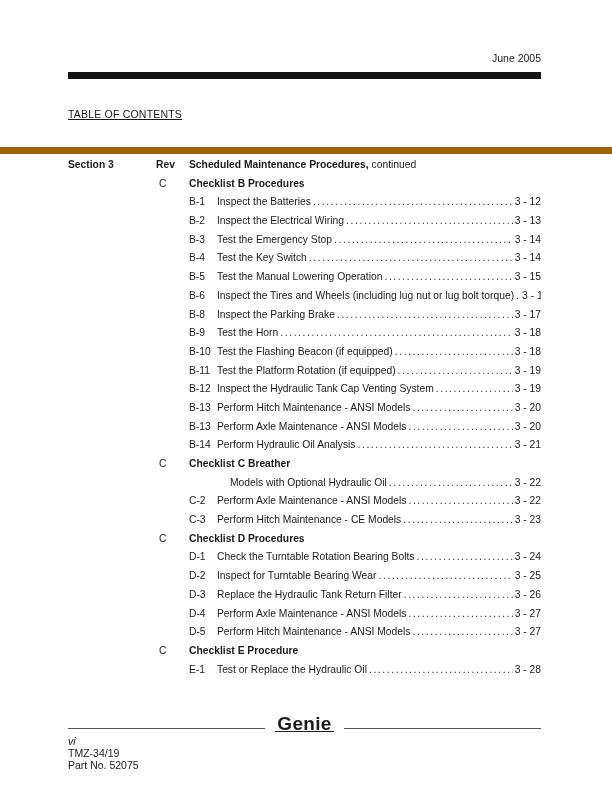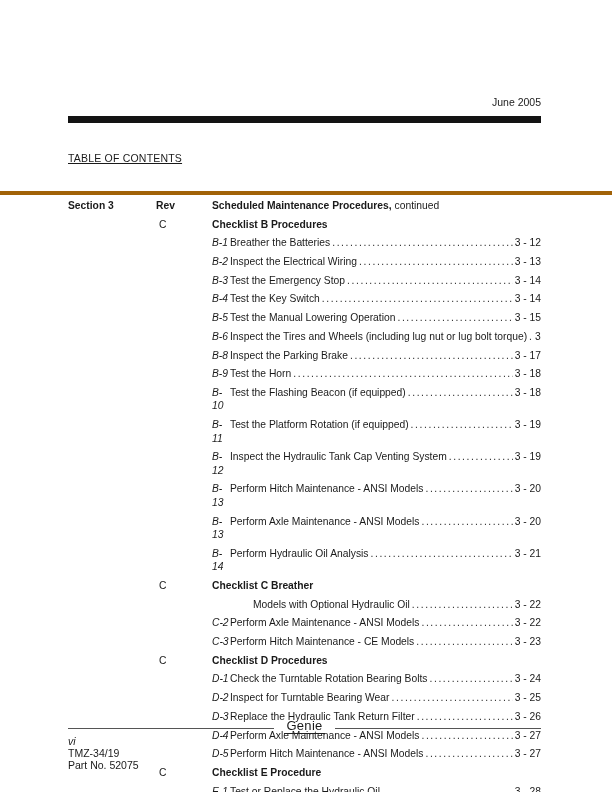--- a/index.html
+++ b/index.html
@@ -6,46 +6,46 @@
   html, body { margin: 0; padding: 0; background: #ffffff; }
   .page {
     position: relative;
     width: 612px;
     height: 792px;
     background: #ffffff;
     font-family: "Liberation Sans", sans-serif;
     color: #1a1a1a;
     overflow: hidden;
   }
-  .margins { padding-left: 68px; padding-right: 71px; margin-top: 44px; }
+  .margins { padding-left: 68px; padding-right: 71px; }
 
   
   .header { padding-top: 52px; }
   .date-line { text-align: right; font-size: 10.5px; line-height: 13px; }
   .thick-rule { margin-top: 7px; height: 7px; background: #131313; }
   .page-title { margin-top: 29px; font-size: 10.5px; line-height: 13px; letter-spacing: 0.2px; text-decoration: underline; }
 
   
-  .toc { margin-top: 26px; border-top: 4px solid #a16207; padding-top: 4px; }
+  .toc { margin-top: 26px; border-top: 7px solid #a16207; padding-top: 4px; }
   .toc-row {
     display: flex;
     align-items: baseline;
     font-size: 10.3px;
     line-height: 13.5px;
     margin-bottom: 5.2px;
     overflow: hidden;
   }
   .col-section { width: 88px; flex-shrink: 0; }
-  .col-rev { width: 56px; flex-shrink: 0; }
+  .col-rev { width: 33px; flex-shrink: 0; }
   .col-main { flex: 1; min-width: 0; }
   .bold { font-weight: bold; }
   .group-row .col-rev { padding-left: 3px; }
 
   .entry-line { display: flex; align-items: baseline; overflow: hidden; }
-  .entry-num { width: 18px; flex-shrink: 0; font-style: italic; }
+  .entry-num { width: 28px; flex-shrink: 0; }
   .entry-title { white-space: nowrap; flex-shrink: 0; }
   .entry-title2 { white-space: nowrap; flex-shrink: 0; padding-left: 16px; }
   .dots {
     flex: 1;
     min-width: 4px;
     overflow: hidden;
     white-space: nowrap;
     margin: 0 2px;
     color: #2b2b2b;
   }
@@ -55,22 +55,22 @@
   }
   .entry-page { white-space: nowrap; flex-shrink: 0; }
   .line2 { padding-left: 25px; }
 
   
   .footer { position: absolute; left: 68px; right: 71px; top: 716px; }
   .footer-rule-row { display: flex; align-items: flex-end; }
   .footer-rule { flex: 1; border-bottom: 1px solid #555; margin-bottom: 5px; }
   .logo-box { padding: 0 10px; text-align: center; }
   .logo-text {
-    font-size: 13px;
-    font-weight: normal;
+    font-size: 19px;
+    font-weight: bold;
     letter-spacing: 0.3px;
     line-height: 13px;
     border-bottom: 1.5px solid #222;
     display: inline-block;
     padding: 0 2px 1px 2px;
   }
   .logo-sub {
     margin: 1px auto 0 auto;
     width: 30px;
     height: 2px;
@@ -104,21 +104,21 @@
     <div class="col-rev">C</div>
     <div class="col-main bold">Checklist B Procedures</div>
   </div>
 
   <div class="toc-row entry-row">
     <div class="col-section"></div>
     <div class="col-rev"></div>
     <div class="col-main">
       <div class="entry-line line1">
         <span class="entry-num">B-1</span>
-        <span class="entry-title">Breather the Batteries</span>
+        <span class="entry-title">Inspect the Batteries</span>
         <span class="dots"></span>
         <span class="entry-page">3 - 12</span>
       </div>
 
     </div>
   </div>
 
   <div class="toc-row entry-row">
     <div class="col-section"></div>
     <div class="col-rev"></div>

